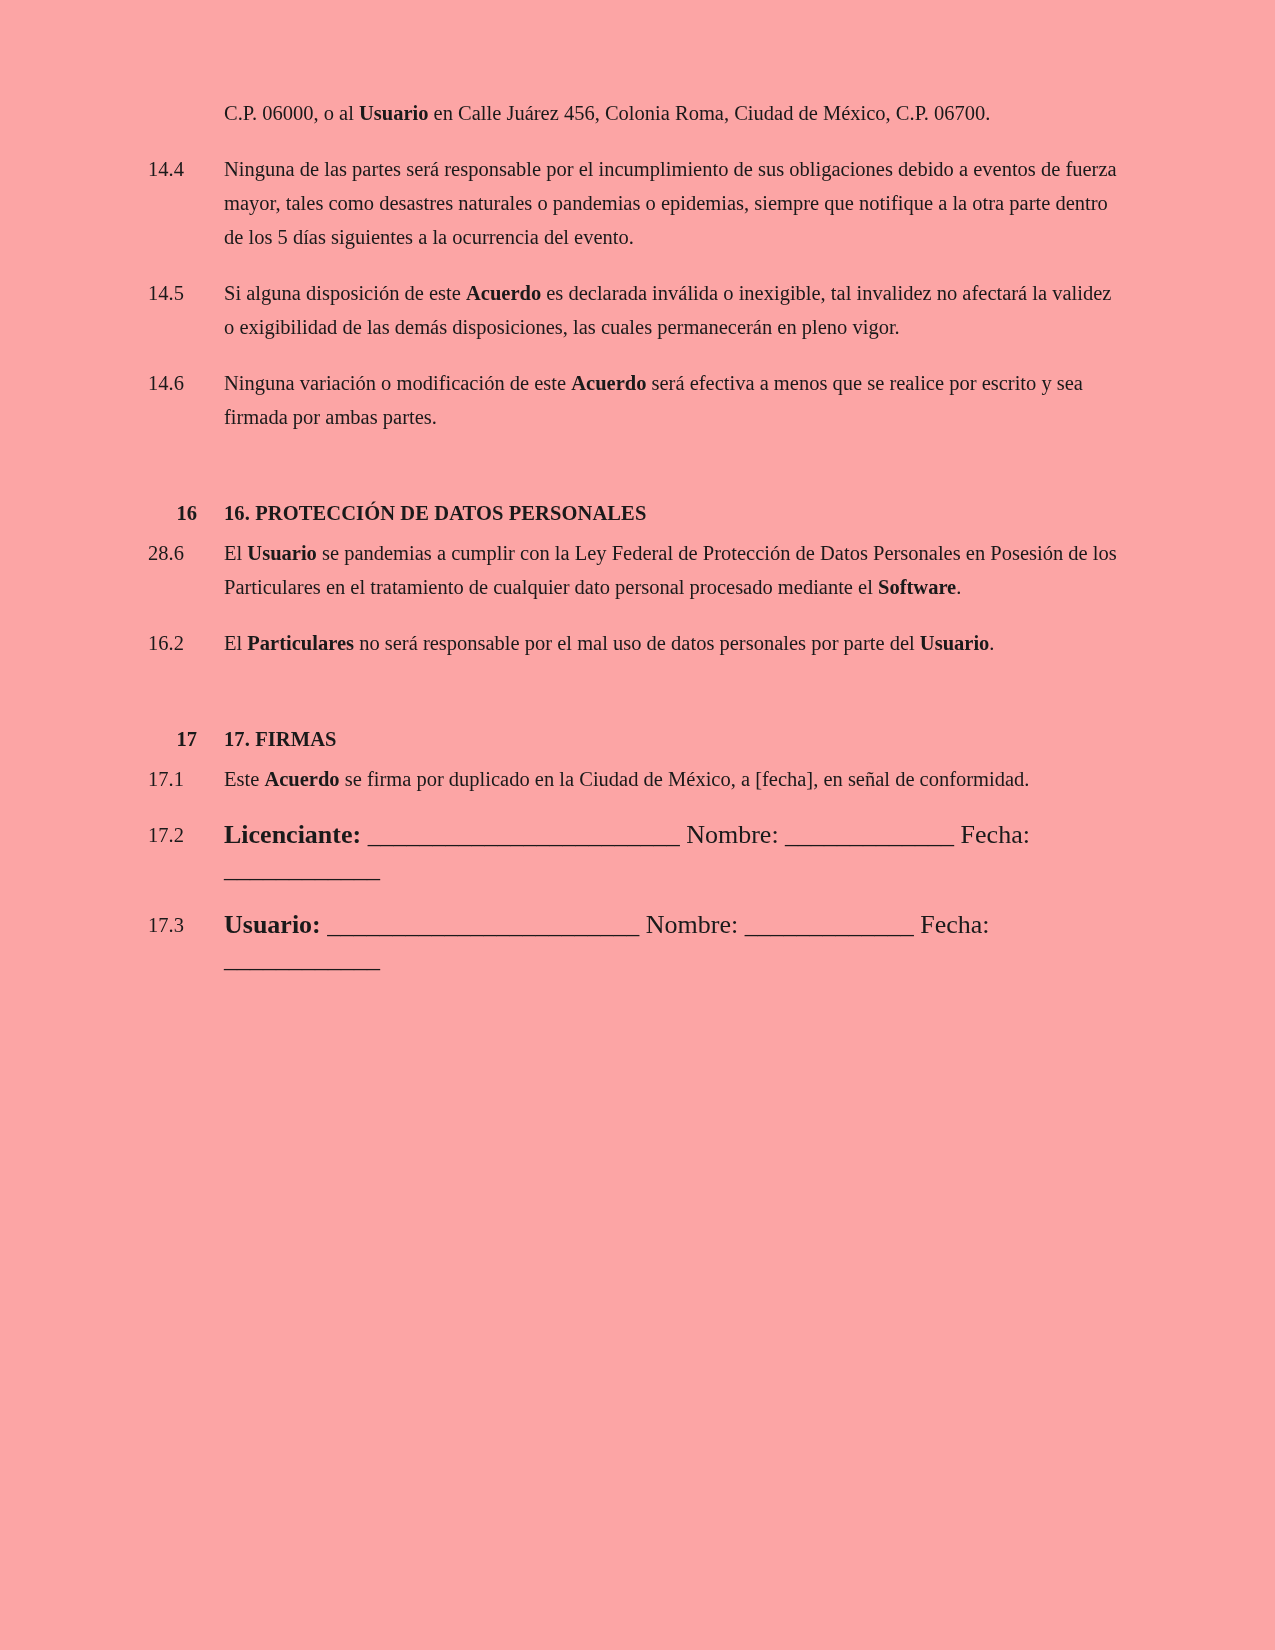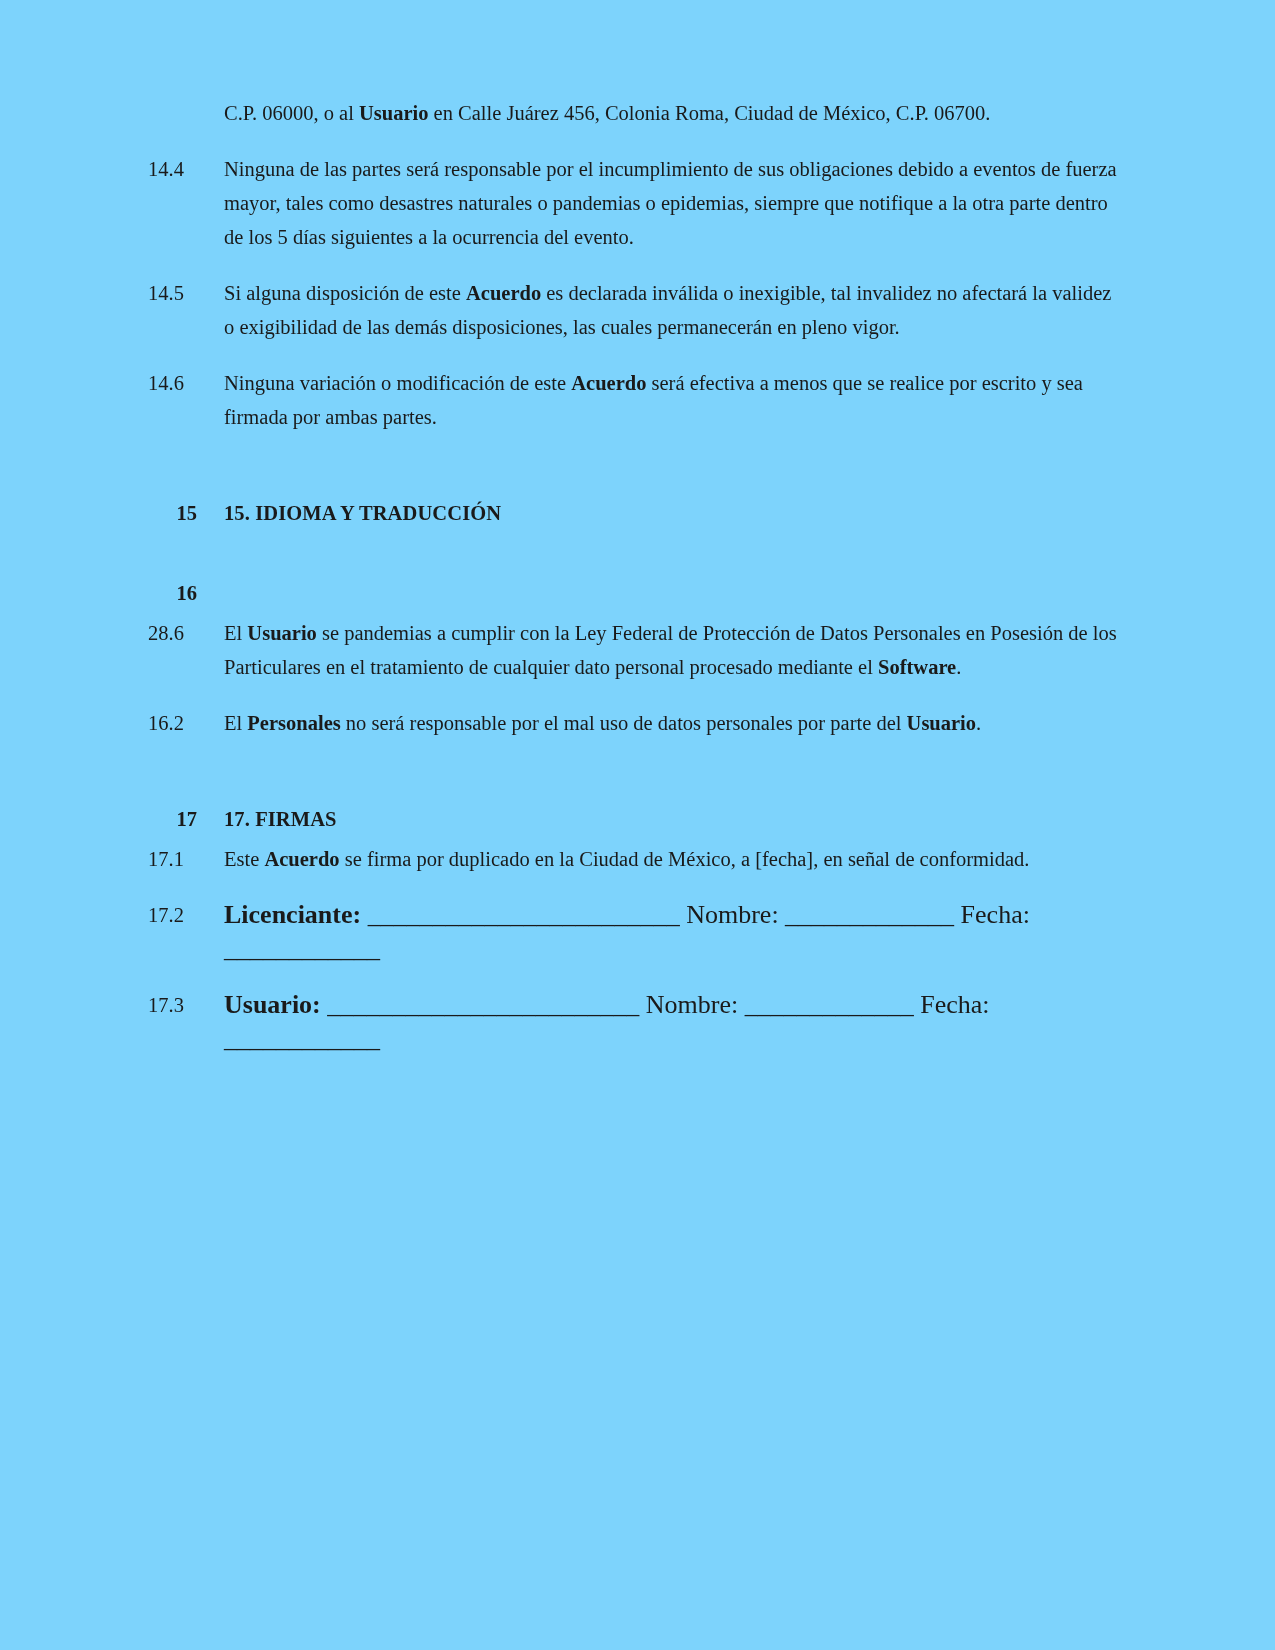--- a/index.html
+++ b/index.html
@@ -14,21 +14,21 @@
     color: #1a1a1a;
     -webkit-font-smoothing: antialiased;
   }
 
   .page {
     position: relative;
     width: 1275px;
     height: 1650px;
     box-sizing: border-box;
     padding: 96px 150px 96px 135px;
-    background: #7dd3fc;
+    background: #fca5a5;
   }
 
   
   .clause {
     display: flex;
     align-items: flex-start;
     margin: 0 0 22px 0;
   }
   .clause-num {
     flex: 0 0 62px;
@@ -92,34 +92,31 @@
         <div class="clause-body"><span>Ninguna de las partes será responsable por el incumplimiento de sus obligaciones debido a eventos de fuerza mayor, tales como desastres naturales o pandemias o epidemias, siempre que notifique a la otra parte dentro de los 5 días siguientes a la ocurrencia del evento.</span></div>
       </div>
       <div class="clause" id="clause-14-5">
         <div class="clause-num">14.5</div>
         <div class="clause-body"><span>Si alguna disposición de este </span><b>Acuerdo</b><span> es declarada inválida o inexigible, tal invalidez no afectará la validez o exigibilidad de las demás disposiciones, las cuales permanecerán en pleno vigor.</span></div>
       </div>
       <div class="clause" id="clause-14-6">
         <div class="clause-num">14.6</div>
         <div class="clause-body"><span>Ninguna variación o modificación de este </span><b>Acuerdo</b><span> será efectiva a menos que se realice por escrito y sea firmada por ambas partes.</span></div>
       </div>
-      <div class="section-head" id="heading-15">
-        <div class="clause-num">15</div>
-        <div class="clause-body"><b>15. IDIOMA Y TRADUCCIÓN</b></div>
-      </div>
       <div class="section-head" id="heading-16">
         <div class="clause-num">16</div>
+        <div class="clause-body"><b>16. PROTECCIÓN DE DATOS PERSONALES</b></div>
       </div>
       <div class="clause" id="clause-16-1">
         <div class="clause-num">28.6</div>
         <div class="clause-body"><span>El </span><b>Usuario</b><span> se pandemias a cumplir con la Ley Federal de Protección de Datos Personales en Posesión de los Particulares en el tratamiento de cualquier dato personal procesado mediante el </span><b>Software</b><span>.</span></div>
       </div>
       <div class="clause" id="clause-16-2">
         <div class="clause-num">16.2</div>
-        <div class="clause-body"><span>El </span><b>Personales</b><span> no será responsable por el mal uso de datos personales por parte del </span><b>Usuario</b><span>.</span></div>
+        <div class="clause-body"><span>El </span><b>Particulares</b><span> no será responsable por el mal uso de datos personales por parte del </span><b>Usuario</b><span>.</span></div>
       </div>
       <div class="section-head" id="heading-17">
         <div class="clause-num">17</div>
         <div class="clause-body"><b>17. FIRMAS</b></div>
       </div>
       <div class="clause" id="clause-17-1">
         <div class="clause-num">17.1</div>
         <div class="clause-body"><span>Este </span><b>Acuerdo</b><span> se firma por duplicado en la Ciudad de México, a [fecha], en señal de conformidad.</span></div>
       </div>
       <div class="clause" id="clause-17-2">

